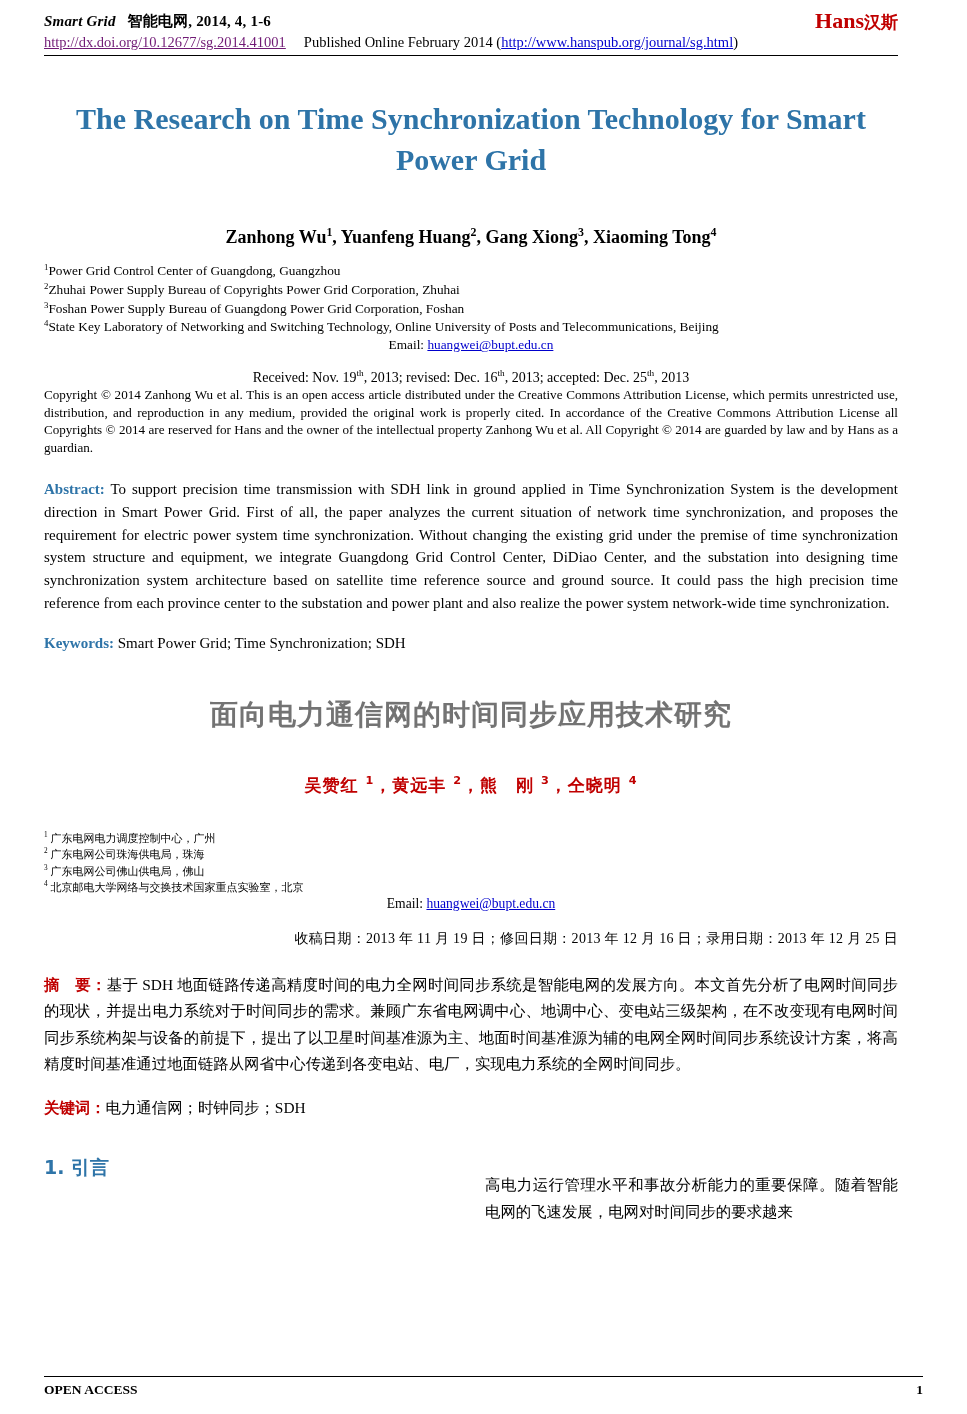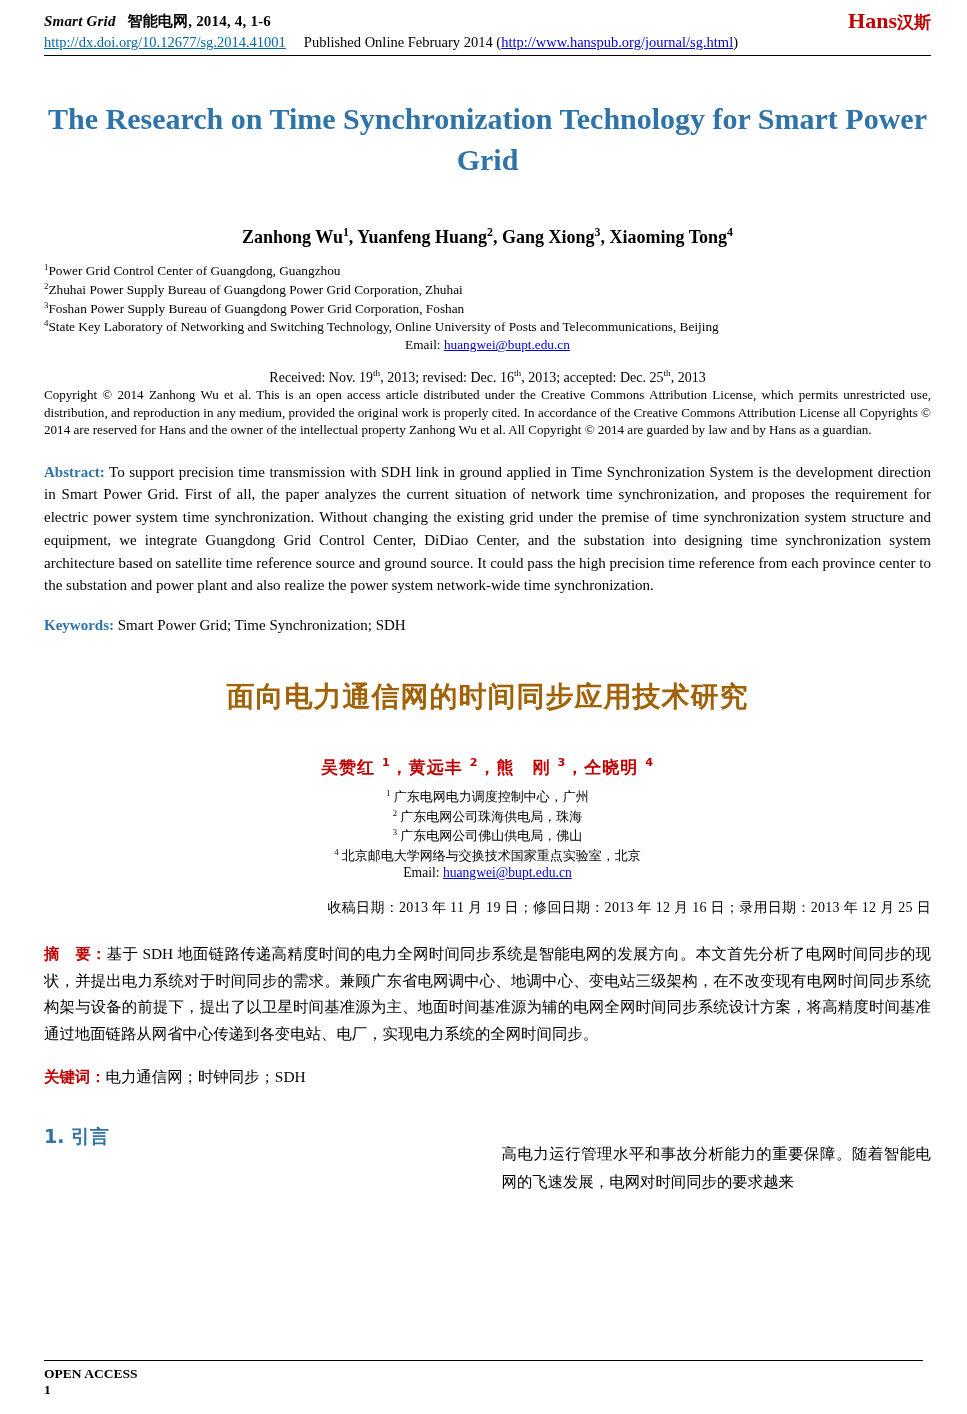--- a/index.html
+++ b/index.html
@@ -13,21 +13,21 @@
     position: relative;
     font-family: "Liberation Serif", serif;
     color: #000000;
     font-size: 13.5px;
   }
   .page {
     position: relative;
     width: 967px;
     height: 1414px;
     box-sizing: border-box;
-    padding: 10px 36px 0 44px;
+    padding: 10px 69px 0 44px;
   }
 
   
   .header-line1 {
     display: flex;
     align-items: flex-start;
     justify-content: space-between;
   }
   .journal-ref {
     font-family: "Liberation Serif", serif;
@@ -59,21 +59,21 @@
   .header-rule {
     border: none;
     border-top: 1.6px solid #000;
     margin: 4px 0 0 0;
   }
   a.link {
     color: #0000cc;
     text-decoration: underline;
   }
   .doi-link {
-    color: #0369a1;
+    color: #701a75;
     text-decoration: underline;
     margin-right: 18px;
   }
 
   
   .title-en {
     margin-top: 42px;
     text-align: center;
     font-family: "Liberation Serif", serif;
     font-weight: bold;
@@ -126,37 +126,36 @@
     font-size: 15px;
   }
 
   
   .title-cn {
     margin-top: 44px;
     text-align: center;
     font-family: "DejaVu Sans", sans-serif;
     font-weight: bold;
     font-size: 28px;
-    color: #a16207;
+    color: #737373;
     letter-spacing: 1px;
   }
   .authors-cn {
     margin-top: 40px;
     text-align: center;
     font-family: "DejaVu Sans", sans-serif;
     font-weight: bold;
     font-size: 17px;
     color: #c00000;
     letter-spacing: 1px;
   }
   .authors-cn sup { color: #c00000; }
   .affil-cn {
-    margin-top: 8px;
-    text-align: center;
-    font-size: 13px;
+    margin-top: 33px;
+    font-size: 11px;
     line-height: 1.5;
   }
   .email-cn {
     text-align: center;
     font-size: 13.6px;
   }
   .dates-cn {
     margin-top: 18px;
     text-align: right;
     font-size: 14px;
@@ -213,21 +212,20 @@
     border: none;
     border-top: 1.1px solid #000;
     margin: 0 0 5px 0;
   }
   .footer-row {
     display: flex;
     justify-content: space-between;
     font-family: "Liberation Serif", serif;
     font-weight: bold;
     font-size: 13.5px;
-    flex-direction: column;
   }
 </style>
 </head>
 <body>
 
 <div class="page">
 
   <div class="header-line1">
     <div class="journal-ref">
       <span>Smart Grid</span>
@@ -245,21 +243,21 @@
   <hr class="header-rule">
 
   <div class="title-en">The Research on Time Synchronization Technology for Smart Power Grid</div>
 
   <div class="authors-en">
     Zanhong Wu<sup>1</sup>, Yuanfeng Huang<sup>2</sup>, Gang Xiong<sup>3</sup>, Xiaoming Tong<sup>4</sup>
   </div>
 
   <div class="affil">
     <div><sup>1</sup><span>Power Grid Control Center of Guangdong, Guangzhou</span></div>
-    <div><sup>2</sup><span>Zhuhai Power Supply Bureau of Guangdong Power Grid Corporation, Zhuhai</span></div>
+    <div><sup>2</sup><span>Zhuhai Power Supply Bureau of Copyrights Power Grid Corporation, Zhuhai</span></div>
     <div><sup>3</sup><span>Foshan Power Supply Bureau of Guangdong Power Grid Corporation, Foshan</span></div>
     <div><sup>4</sup><span>State Key Laboratory of Networking and Switching Technology, Online University of Posts and Telecommunications, Beijing</span></div>
   </div>
   <div class="email-line">
     <span>Email: </span><a class="link" href="#">huangwei@bupt.edu.cn</a>
   </div>
 
   <div class="dates">
     Received: Nov. 19<sup>th</sup>, 2013; revised: Dec. 16<sup>th</sup>, 2013; accepted: Dec. 25<sup>th</sup>, 2013
   </div>

